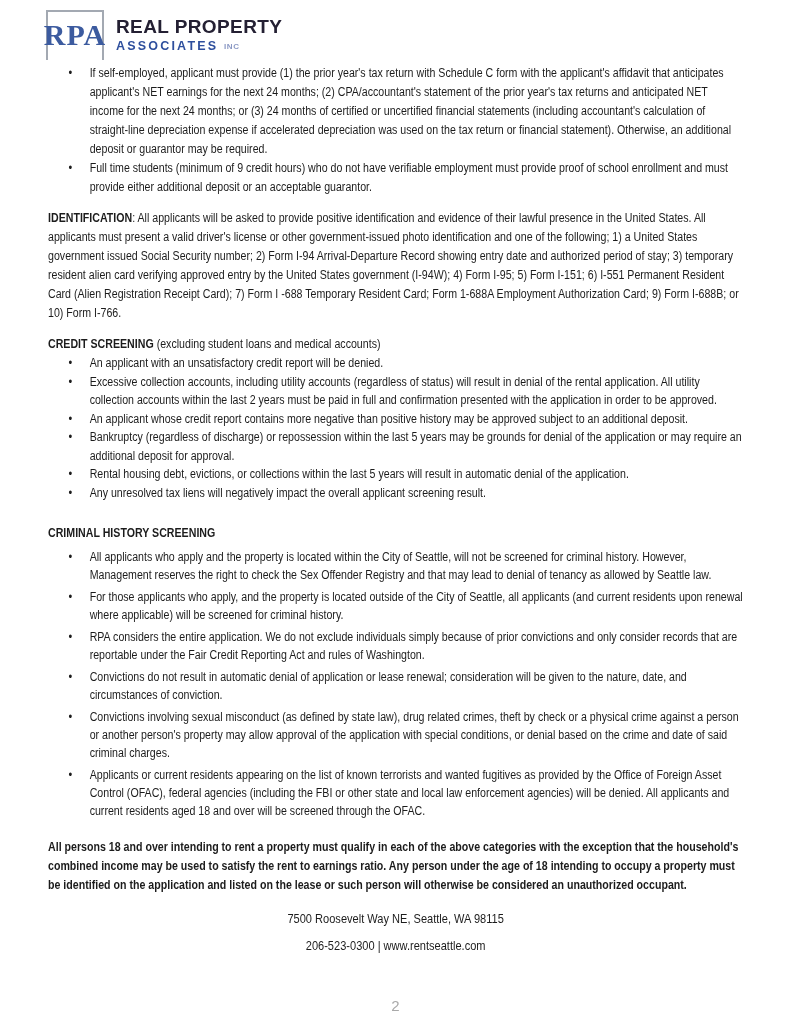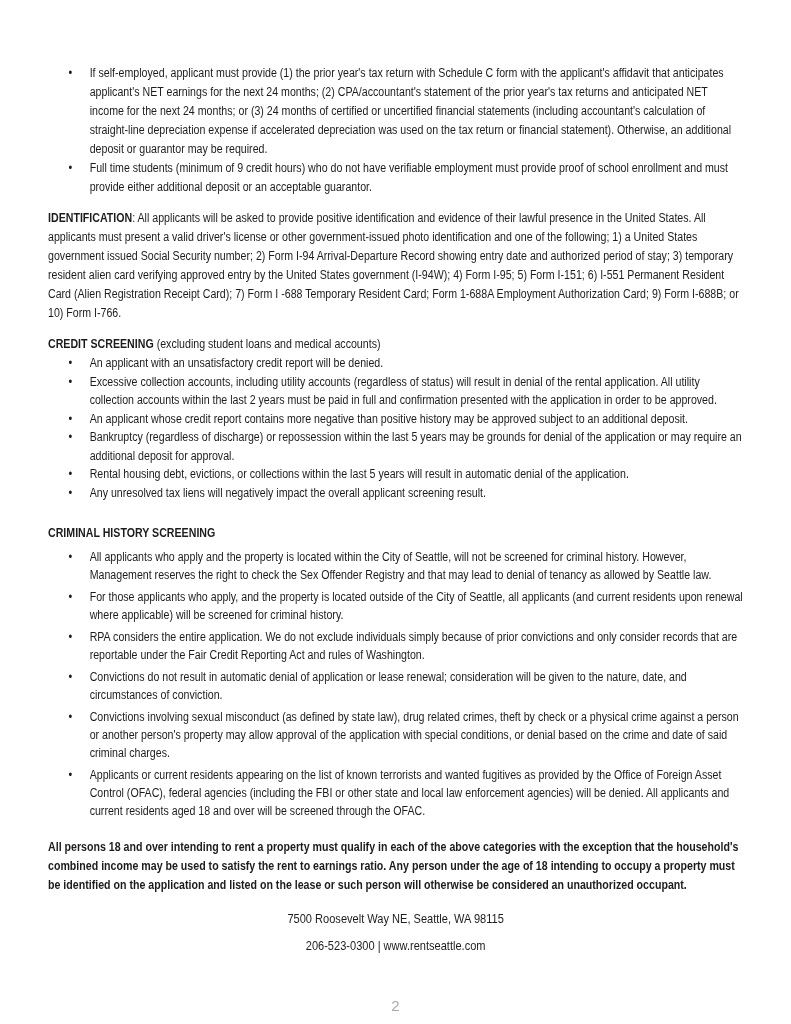--- a/index.html
+++ b/index.html
@@ -62,20 +62,30 @@
   .page-num {
     position: absolute; top: 997px; left: 0; right: 0;
     text-align: center; color: #a9a9a9; font-size: 15px; z-index: 1;
   }
 </style>
 </head>
 <body>
 
 <div class="page">
 
+  <div class="logo-row">
+    <div class="logo-mark">RPA</div>
+    <div class="logo-name">
+      <div class="logo-name-line1">REAL PROPERTY</div>
+      <div class="logo-name-line2">
+        <span>ASSOCIATES</span>
+        <span class="logo-name-inc">INC</span>
+      </div>
+    </div>
+  </div>
 
   <div class="doc">
     <div class="doc-inner">
 
       <ul class="bullets intro-list">
           <li>If self-employed, applicant must provide (1) the prior year's tax return with Schedule C form with the applicant's affidavit that anticipates applicant's NET earnings for the next 24 months; (2) CPA/accountant's statement of the prior year's tax returns and anticipated NET income for the next 24 months; or (3) 24 months of certified or uncertified financial statements (including accountant's calculation of straight-line depreciation expense if accelerated depreciation was used on the tax return or financial statement). Otherwise, an additional deposit or guarantor may be required.</li>
           <li>Full time students (minimum of 9 credit hours) who do not have verifiable employment must provide proof of school enrollment and must provide either additional deposit or an acceptable guarantor.</li>
         </ul>
 
       <p class="para-ident" style="margin:12px 0 0 0;">

